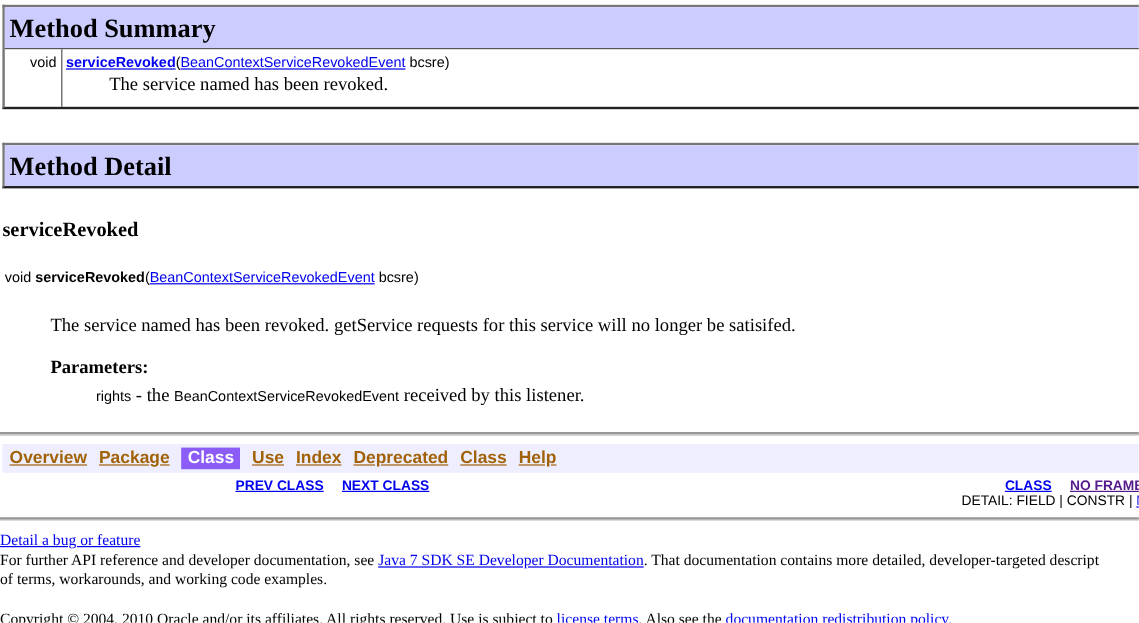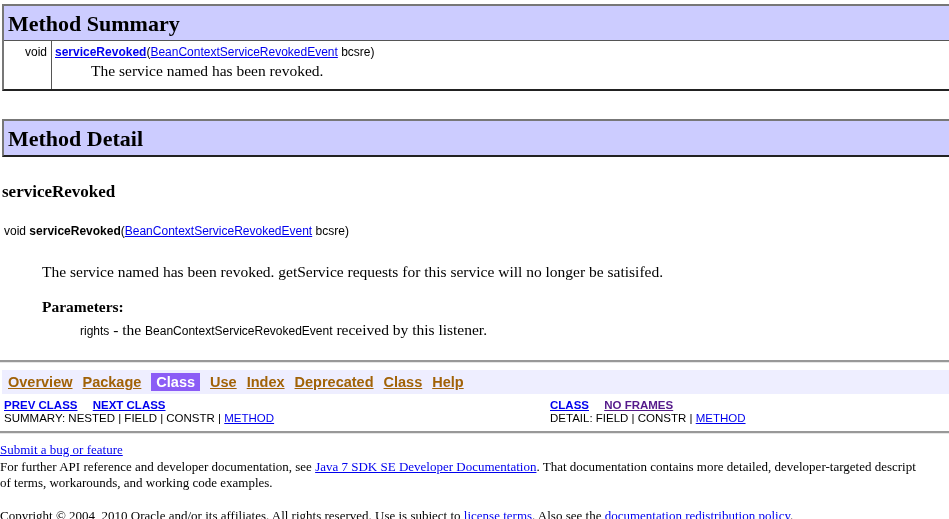--- a/index.html
+++ b/index.html
@@ -72,21 +72,21 @@
     font-weight:bold; font-size:14.5px;
   }
   .nav-row1 a { color:#a16207; }
   .nav-active {
     background:#8b5cf6; color:#ffffff;
     padding:1px 5px; text-decoration:none;
   }
   .nav-row2 { display:flex; padding:5px 0 2px 4px; font-size:11.5px; }
   .nav-col-left { box-sizing:border-box; width:546px; }
   .nav-col-right { flex:1; }
-  .nav-line { line-height:13px; }
+  .nav-line { line-height:13px;text-align:center; }
   .nav-line.small-links a { font-weight:bold; }
   .gap-right { margin-right:12px; }
   .visited-link { color:#551A8B; }
 
   
   .footer { font-size:13px; line-height:16px; }
   .submit-line { margin-top:8px; }
   .doc-line1 { white-space:nowrap; margin-top:1px; }
   .doc-line2 { }
   .copyright { margin-top:17px; }
@@ -139,40 +139,37 @@
       <a href="#">Deprecated</a>
       <a href="#">Class</a>
       <a href="#">Help</a>
     </div>
     <div class="nav-row2">
       <div class="nav-col-left">
         <div class="nav-line small-links">
           <a href="#" class="gap-right">PREV CLASS</a>
           <a href="#">NEXT CLASS</a>
         </div>
-        <div class="nav-line">
-          <span>SUMMARY: NESTED | FIELD | CONSTR | </span><a href="#">METHOD</a>
-        </div>
       </div>
       <div class="nav-col-right">
         <div class="nav-line small-links">
           <a href="#" class="gap-right">CLASS</a>
           <a href="#" class="visited-link">NO FRAMES</a>
         </div>
         <div class="nav-line">
           <span>DETAIL: FIELD | CONSTR | </span><a href="#">METHOD</a>
         </div>
       </div>
     </div>
   </div>
 
   <div class="rule rule-bottom"></div>
 
   <div class="footer">
     <div class="submit-line">
-      <a href="#">Submit a bug or feature</a>
+      <a href="#">Detail a bug or feature</a>
     </div>
     <div class="doc-line1"><span>For further API reference and developer documentation, see </span><a href="#">Java 7 SDK SE Developer Documentation</a><span>. That documentation contains more detailed, developer-targeted descript</span></div>
     <div class="doc-line2">of terms, workarounds, and working code examples.</div>
     <div class="copyright"><span>Copyright © 2004, 2010 Oracle and/or its affiliates. All rights reserved. Use is subject to </span><a href="#">license terms</a><span>. Also see the </span><a href="#">documentation redistribution policy</a><span>.</span></div>
   </div>
 
 </div>
 
 </body></html>

